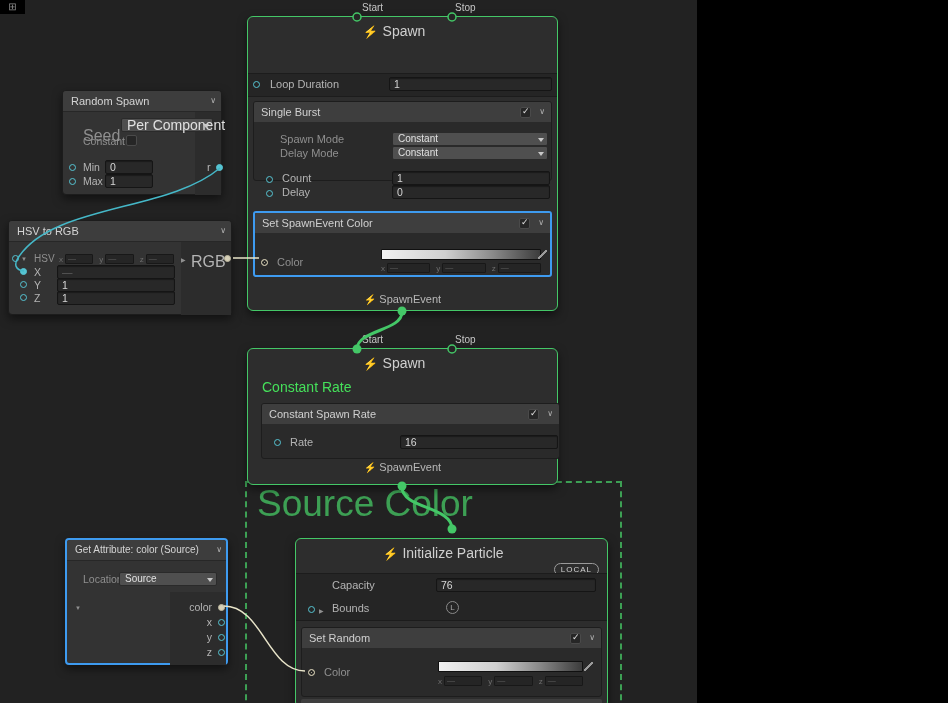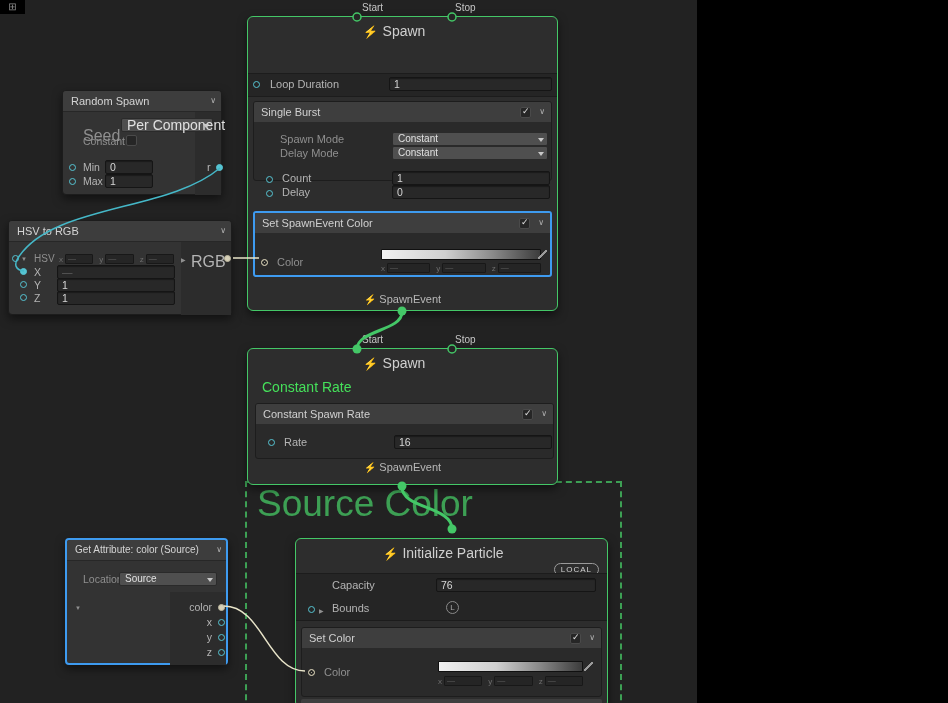--- a/index.html
+++ b/index.html
@@ -178,21 +178,21 @@
     <span class="lbl" style="left:25px;top:58px;font-size:10.5px">Y</span>
     <div class="fld" style="left:48px;top:57px;width:118px">1</div>
     <span class="p f" style="left:11px;top:73px"></span>
     <span class="lbl" style="left:25px;top:71px;font-size:10.5px">Z</span>
     <div class="fld" style="left:48px;top:70px;width:118px">1</div>
   </div>
 
   <div class="node ctx" style="left:247px;top:348px;width:311px;height:137px">
     <div class="ctxtitle"><span class="bolt">⚡</span><span>Spawn</span></div>
     <div class="sub" style="top:30px">Constant Rate</div>
-    <div class="blk" style="left:7px;top:54px;width:299px;height:56px">
+    <div class="blk" style="left:13px;top:54px;width:299px;height:56px">
       <div class="blkhdr">
           <span class="t">Constant Spawn Rate</span>
         </div>
       <span class="chk" style="right:20px;top:5px">
           <i>✓</i>
         </span>
       <span class="chev" style="right:6px;top:5px">∨</span>
       <span class="p f" style="left:12px;top:35px"></span>
       <span class="lbl" style="left:28px;top:32px">Rate</span>
       <div class="fld" style="left:138px;top:31px;width:158px">16</div>
@@ -224,21 +224,21 @@
     <span class="badge" style="right:8px;top:24px">LOCAL</span>
     <div class="strip" style="top:34px;height:48px"></div>
     <span class="lbl" style="left:36px;top:40px">Capacity</span>
     <div class="fld" style="left:140px;top:39px;width:160px">76</div>
     <span class="p f" style="left:12px;top:67px"></span>
     <span class="fold" style="left:23px;top:68px">▶</span>
     <span class="lbl" style="left:36px;top:63px">Bounds</span>
     <span class="licon" style="left:150px;top:62px">L</span>
     <div class="blk" style="left:5px;top:88px;width:301px;height:70px">
       <div class="blkhdr">
-          <span class="t">Set Color</span>
+          <span class="t">Set Random</span>
         </div>
       <span class="chk" style="right:20px;top:5px">
           <i>✓</i>
         </span>
       <span class="chev" style="right:6px;top:5px">∨</span>
       <span class="p col" style="left:6px;top:41px"></span>
       <span class="lbl dim" style="left:22px;top:38px">Color</span>
       <div class="swatch" style="left:136px;top:33px;width:145px"></div>
       <span class="picker" style="right:8px;top:34px"></span>
       <div class="minis" style="left:136px;top:48px;width:145px">

